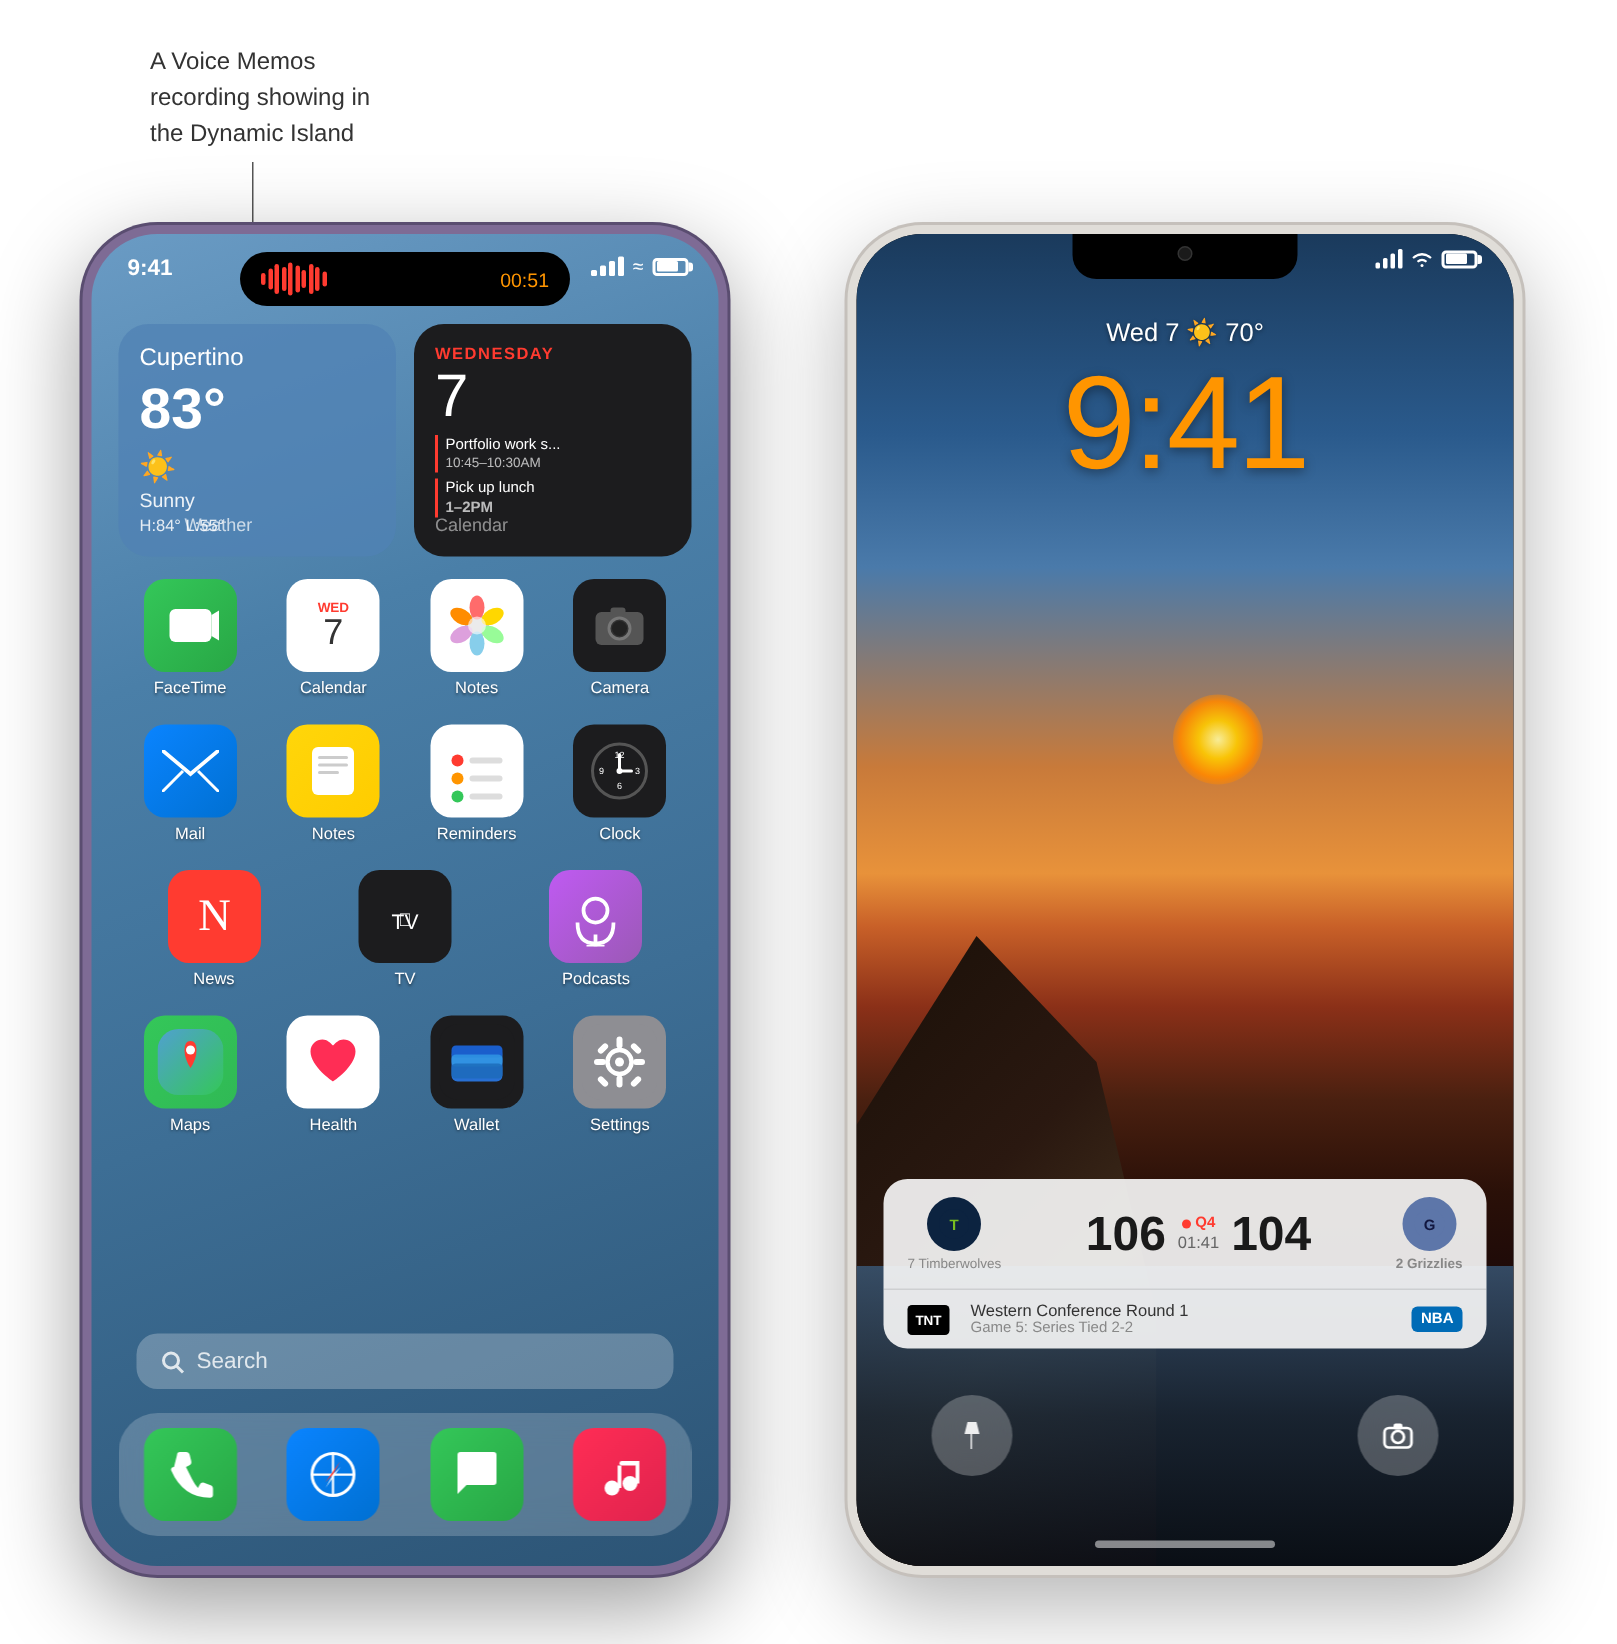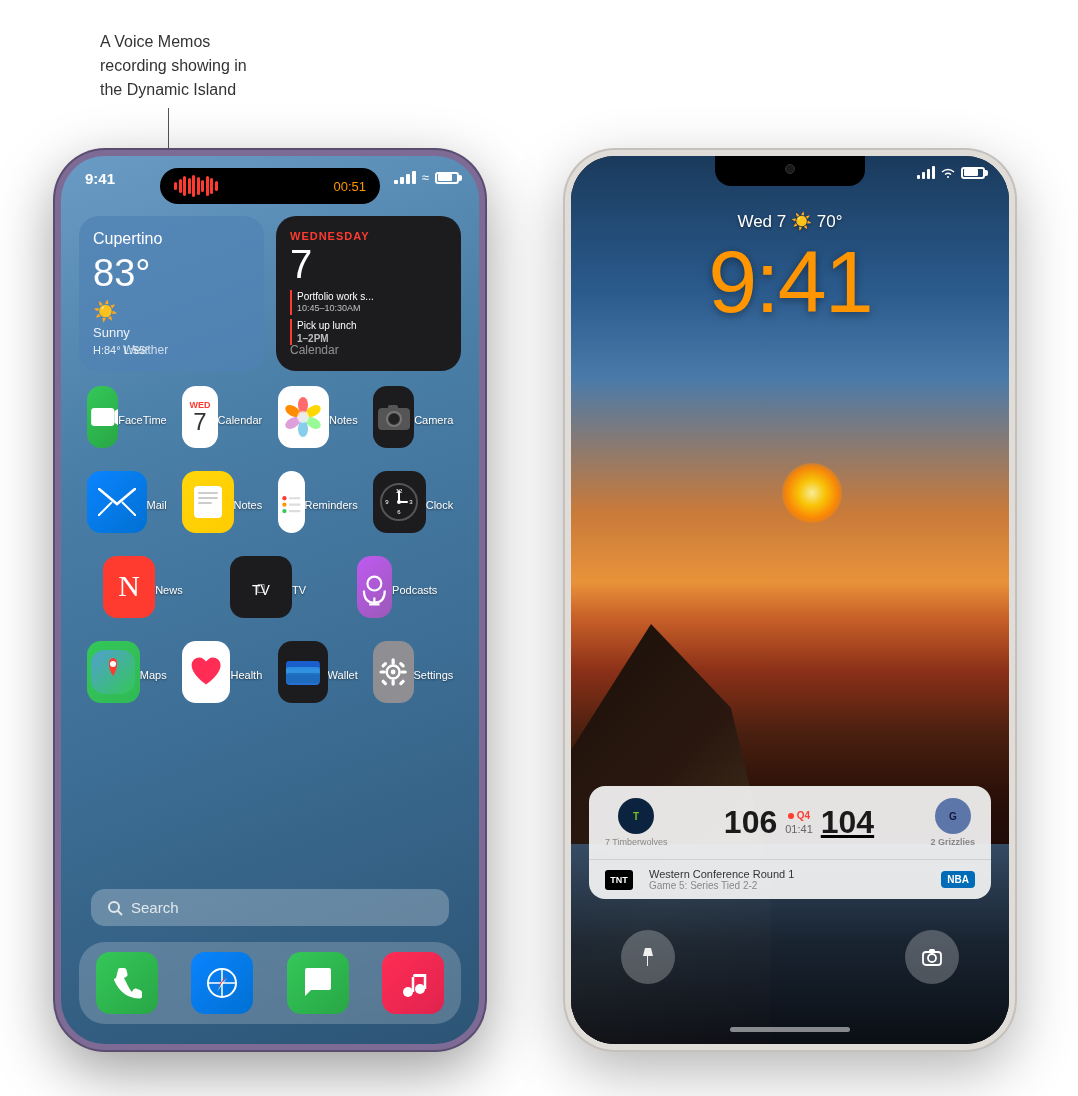--- a/index.html
+++ b/index.html
@@ -151,21 +151,21 @@
     }
     .widget-weather {
       flex: 1;
       background: rgba(80, 130, 180, 0.75);
       border-radius: 20px;
       padding: 14px;
       color: white;
       height: 155px;
     }
     .widget-weather .city { font-size: 16px; font-weight: 500; }
-    .widget-weather .temp { font-size: 38px; font-weight: 400; margin: 4px 0; }
+    .widget-weather .temp { font-size: 38px; font-weight: 700; margin: 4px 0; }
     .widget-weather .sun { font-size: 20px; margin: 2px 0; }
     .widget-weather .details { font-size: 11px; opacity: 0.85; margin-top: 4px; }
     .widget-weather .label { font-size: 12px; opacity: 0.7; position: absolute; bottom: 14px; left: 14px; padding-left: 30px; }
     .widget-weather { position: relative; }
 
     .widget-calendar {
       flex: 1;
       background: #1c1c1e;
       border-radius: 20px;
       padding: 14px;
@@ -191,21 +191,21 @@
       left: 18px;
       right: 18px;
     }
     .app-row {
       display: flex;
       justify-content: space-around;
       margin-bottom: 18px;
     }
     .app-item {
       display: flex;
-      flex-direction: row;
+      flex-direction: column;
       align-items: center;
       width: 80px;
     }
     .app-icon {
       width: 62px;
       height: 62px;
       border-radius: 14px;
       display: flex;
       align-items: center;
       justify-content: center;
@@ -476,30 +476,30 @@
       border-radius: 50%;
       display: inline-block;
     }
     .game-time-val { font-size: 11px; color: #666; }
 
     .notif-footer {
       padding: 8px 16px;
       border-top: 1px solid rgba(0,0,0,0.1);
       display: flex;
       align-items: center;
-      gap: 16px;
+      gap: 2px;
     }
     .tnt-badge {
       width: 28px; height: 20px;
       background: #000;
       border-radius: 3px;
       display: flex; align-items: center; justify-content: center;
       color: white; font-size: 9px; font-weight: 700;
     }
-    .game-info-text { flex: 1; }
+    .game-info-text { flex: 1; margin-left: 12px; }
     .game-series { font-size: 11px; color: #333; font-weight: 500; }
     .game-subtitle { font-size: 10px; color: #888; }
     .nba-logo {
       background: #006BB6;
       color: white;
       font-size: 10px;
       font-weight: 700;
       padding: 3px 6px;
       border-radius: 4px;
     }
@@ -912,21 +912,21 @@
             <div class="score-num">106</div>
           </div>
 
           <div class="game-status">
             <div class="game-status-dot">
               <span>Q4</span>
             </div>
             <div class="game-time-val">01:41</div>
           </div>
 
-          <div style="text-align:right;text-decoration:underline;">
+          <div style="text-align:right;">
             <div class="score-num">104</div>
           </div>
         </div>
 
         <div style="display:flex;flex-direction:column;align-items:center;gap:3px;">
           <div class="team-logo grizzlies-logo">
             <svg width="24" height="24" viewBox="0 0 24 24">
               <circle cx="12" cy="12" r="10" fill="#5D76A9"></circle>
               <text x="12" y="16" text-anchor="middle" fill="#12173F" font-size="10" font-weight="bold">G</text>
             </svg>

